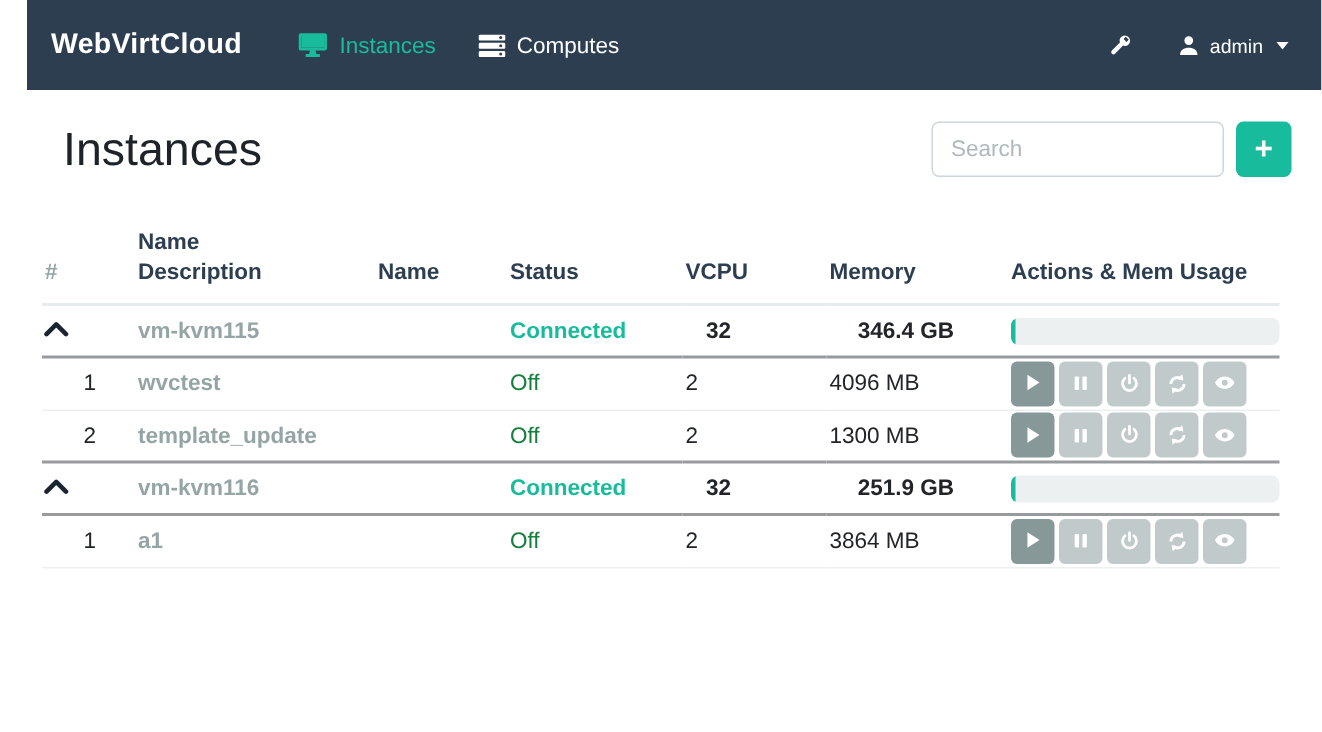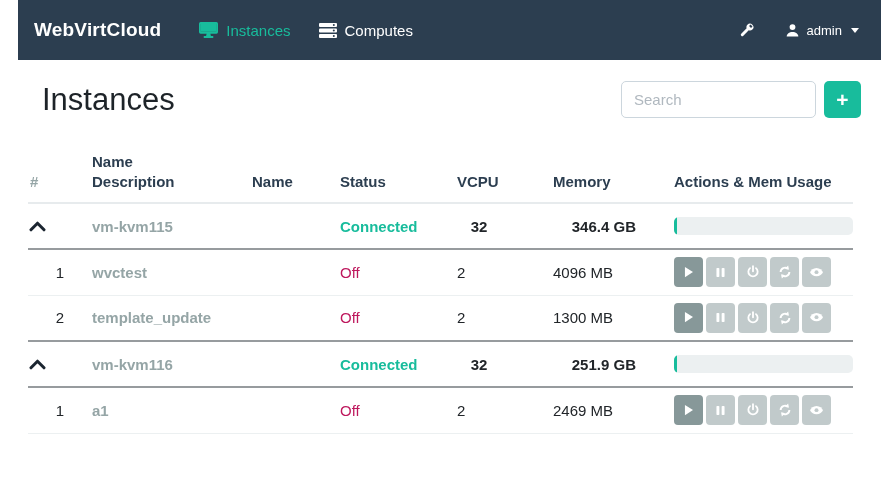--- a/index.html
+++ b/index.html
@@ -38,31 +38,31 @@
     cursor:pointer; display:flex; align-items:center; justify-content:center;
   }
   
   .table-wrap { margin:16px 28px 0 28px; }
   table { border-collapse:collapse; width:825px; table-layout:fixed; font-size:15px; }
   col.c-idx{width:62px;} col.c-name{width:160px;} col.c-user{width:88px;}
   col.c-status{width:117px;} col.c-vcpu{width:96px;} col.c-mem{width:121px;} col.c-act{width:181px;}
   th { text-align:left; vertical-align:bottom; padding:18px 2px 11px 2px; color:#2c3e50; font-weight:700; line-height:1.3; }
   th.h-idx { color:#95a5a6; }
   thead tr { border-bottom:2px solid #e7ebed; }
-  td { padding:0 2px; height:46px; vertical-align:middle; }
+  td { padding:0 2px; height:35px; vertical-align:middle; }
   tr.host { border-bottom:2px solid #979b9e; }
   tr.guest { border-bottom:1px solid #ecf0f1; }
   tr.guest.group-end { border-bottom:2px solid #979b9e; }
   .td-chevron { padding-left:1px; }
   .chev { cursor:pointer; display:inline-flex; align-items:center; }
   .idx-num { display:block; text-align:right; padding-right:24px; color:#212529; }
   .name-host { color:#95a5a6; font-weight:700; cursor:pointer; }
   .name-guest { color:#95a5a6; cursor:pointer;font-weight:bold; }
   .status-connected { color:#18BC9C; font-weight:700; }
-  .status-off { color:#be185d; }
+  .status-off { color:#15803d; }
   .num-host { display:block; font-weight:700; }
   tr.host .td-vcpu .num-host { text-align:center; padding-right:48px; }
   tr.host .td-mem  .num-host { text-align:right; padding-right:34px; }
   
   .progress { width:179px; height:18px; background:#ecf0f1; border-radius:5px; overflow:hidden; }
   .progress-fill { height:100%; background:#18BC9C; width:0; }
   
   .actions { display:flex; align-items:center; }
   .act-btn {
     width:29px; height:30px; border:none; border-radius:4px; margin-right:3px;
@@ -300,21 +300,21 @@
     </tr>
 
     <tr class="guest">
       <td>
             <span class="idx-num">1</span>
           </td>
       <td><span class="name-guest">a1</span></td>
       <td></td>
       <td><span class="status-off">Off</span></td>
       <td>2</td>
-      <td>2469 MB</td>
+      <td>3864 MB</td>
       <td>
         <div class="actions">
           <button class="act-btn">
                 <svg width="15" height="15" viewBox="0 0 16 16">
                   <polygon points="4.2,2 12.8,7.5 4.2,13" fill="#fff"></polygon>
                 </svg>
               </button>
           <button class="act-btn disabled">
                 <svg width="13" height="13" viewBox="0 0 16 16" fill="#fff">
                   <rect x="3" y="2.5" width="3.6" height="11" rx="0.8"></rect>

